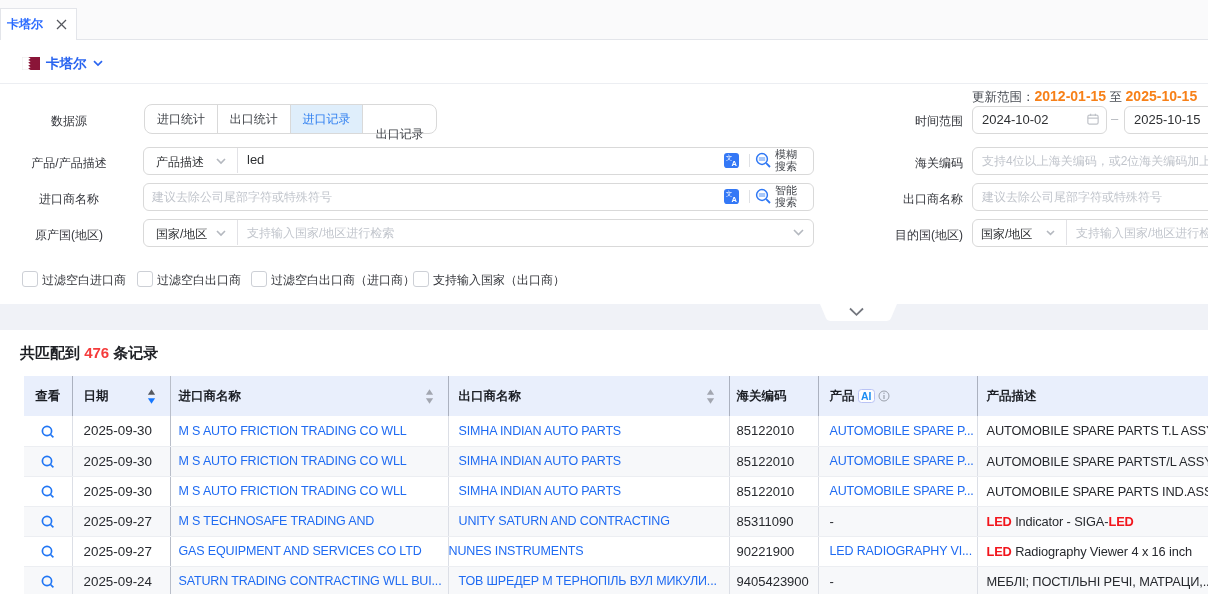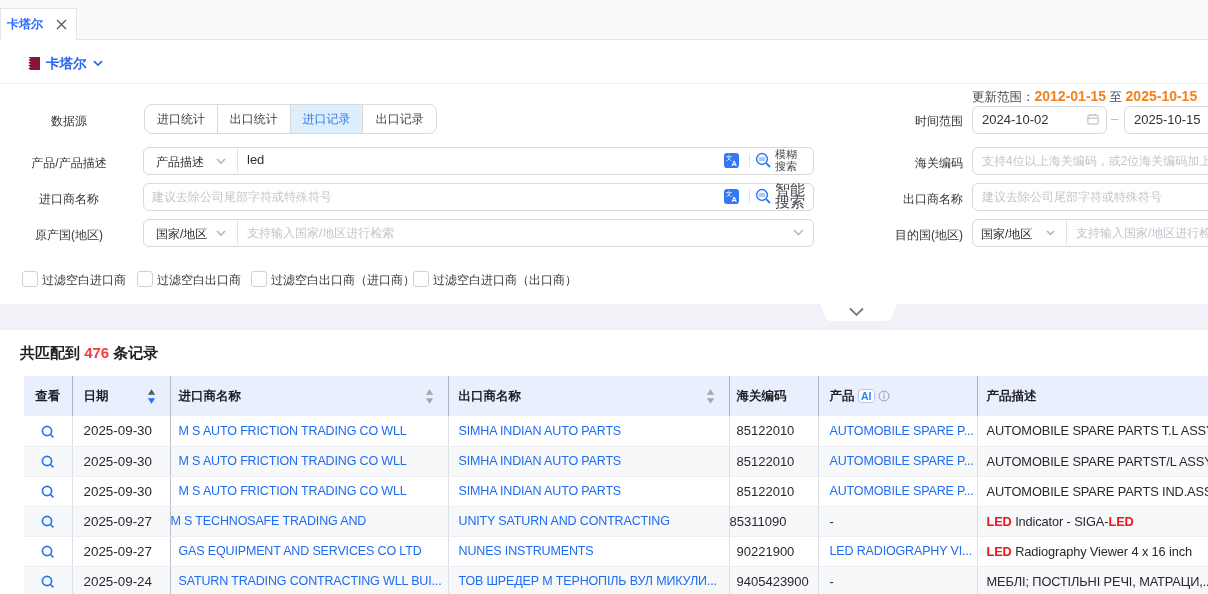--- a/index.html
+++ b/index.html
@@ -17,21 +17,21 @@
   .lbl { font-size:12px; color:#34363c; text-align:center; position:absolute; width:138px; left:0; }
   .rlbl { font-size:12px; color:#34363c; text-align:right; position:absolute; width:105px; left:858px; }
   .ibox { position:absolute; border:1px solid #d9d9d9; border-radius:6px; background:#fff; }
   .ph { color:#c1c5cc; font-size:12px; position:absolute; white-space:nowrap; }
   .val { color:#2e3033; font-size:13px; position:absolute; white-space:nowrap; }
   .seldiv { position:absolute; width:1px; background:#e2e2e6; }
   .chev { stroke:#b4b8bf; stroke-width:1.6; fill:none; }
   
   #seg { left:144px; top:104px; width:293px; height:30px; border:1px solid #d9d9d9; border-radius:8px; display:flex; background:#fff; }
   #seg .b { width:73px; text-align:center; line-height:28px; font-size:12px; color:#3d4046; border-right:1px solid #d9d9d9; }
-  #seg .b:last-child { border-right:none; }
+  #seg .b:last-child { border-right:none;margin-top:15px; }
   #seg .sel { background:#dfeefb; color:#2a7cf0; }
   
   .cb { position:absolute; top:271px; width:16px; height:16px; border:1px solid #cdd0d6; border-radius:3px; background:#fff; }
   .cbt { position:absolute; top:272px; font-size:12px; color:#33353a; white-space:nowrap; }
   
   #band { left:0; top:304px; width:1208px; height:26px; background:#f0f2f7; }
   
   #results { left:0; top:330px; width:1208px; height:264px; background:#fff; }
   #match { left:20px; top:344px; font-size:15px; font-weight:bold; color:#1e2025; position:absolute; }
   #match .red { color:#f53b3b; }
@@ -126,21 +126,21 @@
     <rect width="17" height="17" rx="3.5" fill="#3478f6"></rect>
     <text x="2" y="8" font-size="7.5" fill="#fff" font-family="Liberation Sans">文</text>
     <text x="8.5" y="14.5" font-size="8.5" fill="#fff" font-family="Liberation Sans" font-weight="bold">A</text>
   </svg>
 <div class="seldiv" style="left:749px;top:190px;height:13px;background:#dfe1e5"></div>
 <svg class="abs" style="left:755px;top:188px" width="17" height="17" viewBox="0 0 17 17">
     <circle cx="7" cy="7" r="5.4" fill="none" stroke="#2e77f4" stroke-width="1.5"></circle>
     <rect x="3.8" y="5" width="6.4" height="4" fill="#a8c8fa"></rect>
     <line x1="11.2" y1="11.2" x2="15" y2="15" stroke="#2e77f4" stroke-width="1.8"></line>
   </svg>
-<div class="abs" style="left:775px;top:184px;font-size:15px;line-height:12px;color:#45484e">智能<br>搜索</div>
+<div class="abs" style="left:775px;top:184px;font-size:11px;line-height:12px;color:#45484e">智能<br>搜索</div>
 
 <div class="rlbl" style="top:191px">出口商名称</div>
 <div class="ibox" style="left:972px;top:183px;width:320px;height:28px"></div>
 <div class="ph" style="left:982px;top:189px">建议去除公司尾部字符或特殊符号</div>
 
 <div class="lbl" style="top:227px">原产国(地区)</div>
 <div class="ibox" style="left:143px;top:219px;width:671px;height:28px"></div>
 <div class="seldiv" style="left:237px;top:220px;height:25px"></div>
 <div class="val" style="left:156px;top:226px;font-size:12px">国家/地区</div>
 <svg class="abs" style="left:216px;top:230px" width="10" height="7" viewBox="0 0 10 7">
@@ -160,21 +160,21 @@
   </svg>
 <div class="ph" style="left:1076px;top:225px">支持输入国家/地区进行检索</div>
 
 <div class="cb" style="left:22px"></div>
 <div class="cbt" style="left:42px">过滤空白进口商</div>
 <div class="cb" style="left:137px"></div>
 <div class="cbt" style="left:157px">过滤空白出口商</div>
 <div class="cb" style="left:251px"></div>
 <div class="cbt" style="left:271px">过滤空白出口商（进口商）</div>
 <div class="cb" style="left:413px"></div>
-<div class="cbt" style="left:433px">过滤空白进口商（出口商）</div>
+<div class="cbt" style="left:433px">支持输入国家（出口商）</div>
 
 <div class="abs" id="band"></div>
 <svg class="abs" style="left:808px;top:304px" width="96" height="20" viewBox="0 0 96 20">
     <path d="M12,0 L89,0 L83.2,13.8 Q81.8,17 78,17 L23,17 Q19.2,17 17.8,13.8 Z" fill="#fff"></path>
     <polyline points="42,4.5 48.5,10.8 55,4.5" fill="none" stroke="#73767e" stroke-width="1.8"></polyline>
   </svg>
 
 <div class="abs" id="results"></div>
 <div id="match">共匹配到 <span class="red">476</span> 条记录</div>
 
@@ -247,34 +247,34 @@
   <td style="padding-left:7px">85122010</td>
   <td style="padding-left:11px" class="lnk">AUTOMOBILE SPARE P...</td>
   <td style="padding-left:9px;font-size:12.8px">AUTOMOBILE SPARE PARTS IND.ASS...</td>
 </tr>
 <tr class="alt">
   <td class="ctr"><svg width="14" height="14" viewBox="0 0 14 14" style="vertical-align:middle">
               <circle cx="6" cy="6" r="4.6" fill="none" stroke="#2176f4" stroke-width="1.7"></circle>
               <line x1="9.5" y1="9.5" x2="12.4" y2="12.4" stroke="#2176f4" stroke-width="1.7"></line>
             </svg></td>
   <td style="padding-left:11px;font-size:13.4px">2025-09-27</td>
-  <td style="padding-left:0" class="lnk">M S TECHNOSAFE TRADING AND</td>
+  <td style="padding-left:8px" class="lnk">M S TECHNOSAFE TRADING AND</td>
   <td style="padding-left:10px" class="lnk">UNITY SATURN AND CONTRACTING</td>
-  <td style="padding-left:0">85311090</td>
+  <td style="padding-left:7px">85311090</td>
   <td style="padding-left:11px">-</td>
   <td style="padding-left:9px;font-size:12.8px"><span class="redb">LED</span> Indicator - SIGA-<span class="redb">LED</span></td>
 </tr>
 <tr>
   <td class="ctr"><svg width="14" height="14" viewBox="0 0 14 14" style="vertical-align:middle">
               <circle cx="6" cy="6" r="4.6" fill="none" stroke="#2176f4" stroke-width="1.7"></circle>
               <line x1="9.5" y1="9.5" x2="12.4" y2="12.4" stroke="#2176f4" stroke-width="1.7"></line>
             </svg></td>
   <td style="padding-left:11px;font-size:13.4px">2025-09-27</td>
   <td style="padding-left:8px" class="lnk">GAS EQUIPMENT AND SERVICES CO LTD</td>
-  <td style="padding-left:10px" class="lnk">NUNES INSTRUMENTS</td>
+  <td style="padding-left:0" class="lnk">NUNES INSTRUMENTS</td>
   <td style="padding-left:7px">90221900</td>
   <td style="padding-left:11px" class="lnk">LED RADIOGRAPHY VI...</td>
   <td style="padding-left:9px;font-size:12.8px"><span class="redb">LED</span> Radiography Viewer 4 x 16 inch</td>
 </tr>
 <tr class="alt">
   <td class="ctr"><svg width="14" height="14" viewBox="0 0 14 14" style="vertical-align:middle">
               <circle cx="6" cy="6" r="4.6" fill="none" stroke="#2176f4" stroke-width="1.7"></circle>
               <line x1="9.5" y1="9.5" x2="12.4" y2="12.4" stroke="#2176f4" stroke-width="1.7"></line>
             </svg></td>
   <td style="padding-left:11px;font-size:13.4px">2025-09-24</td>

